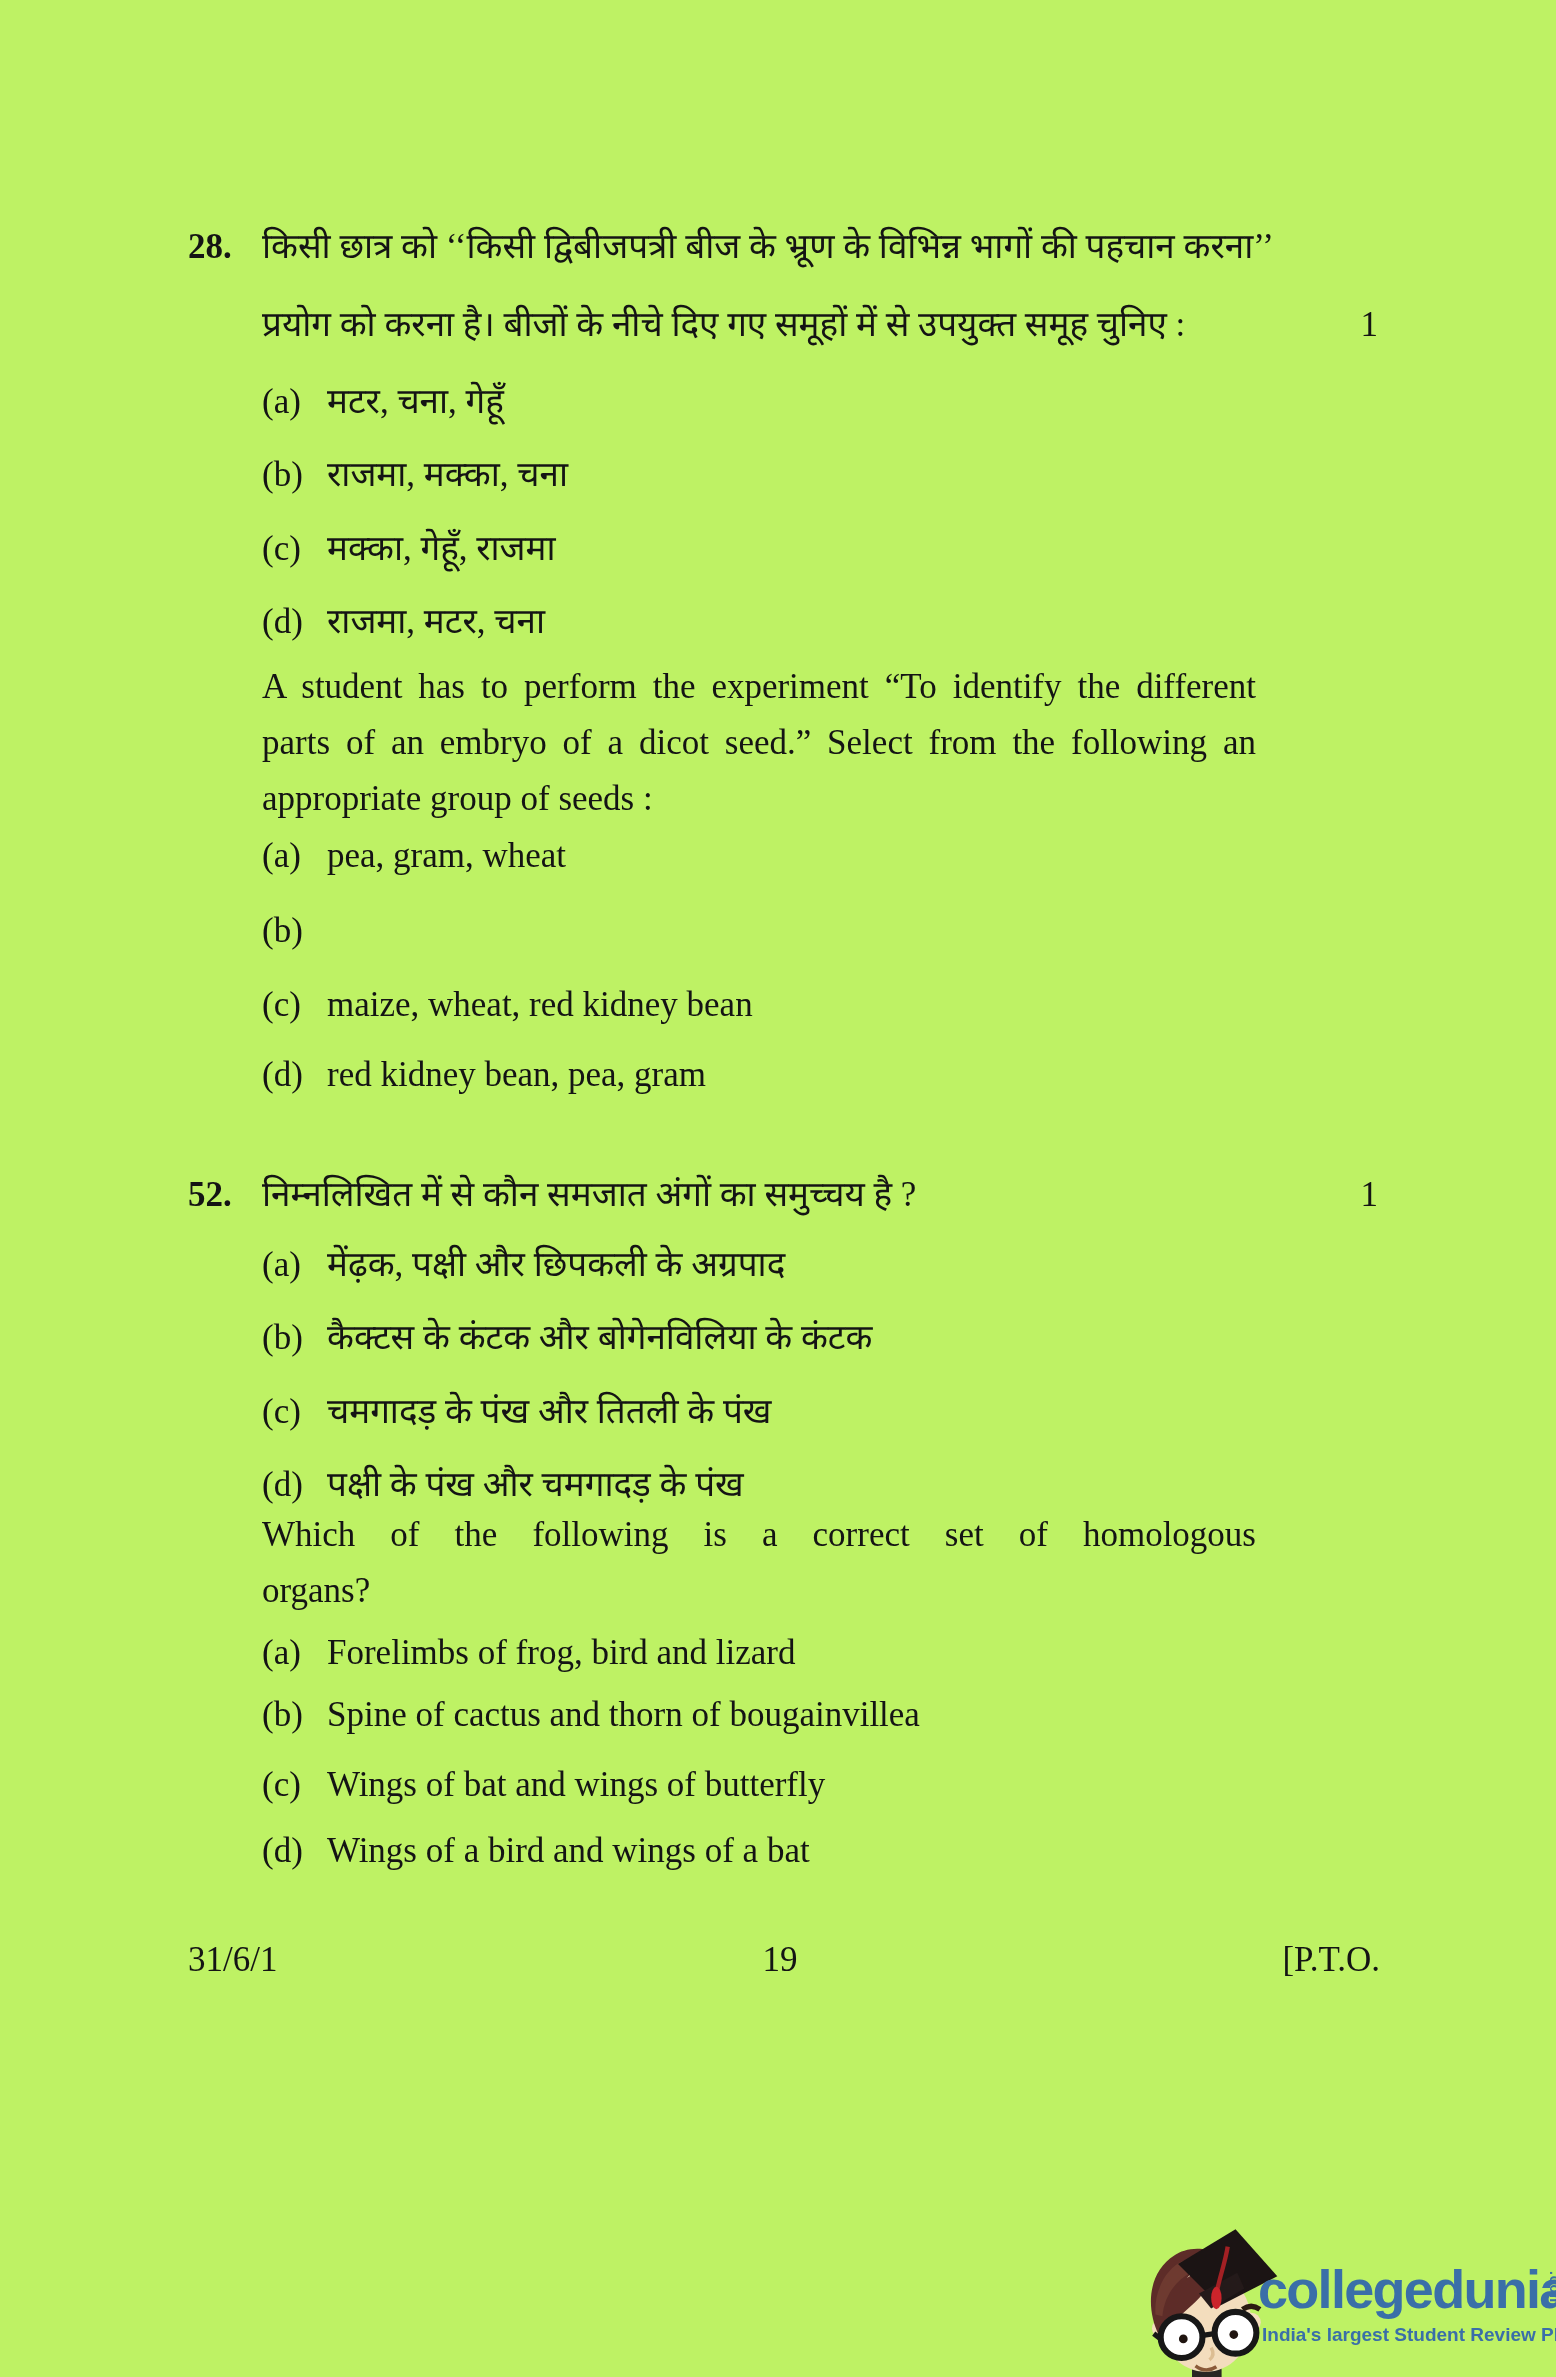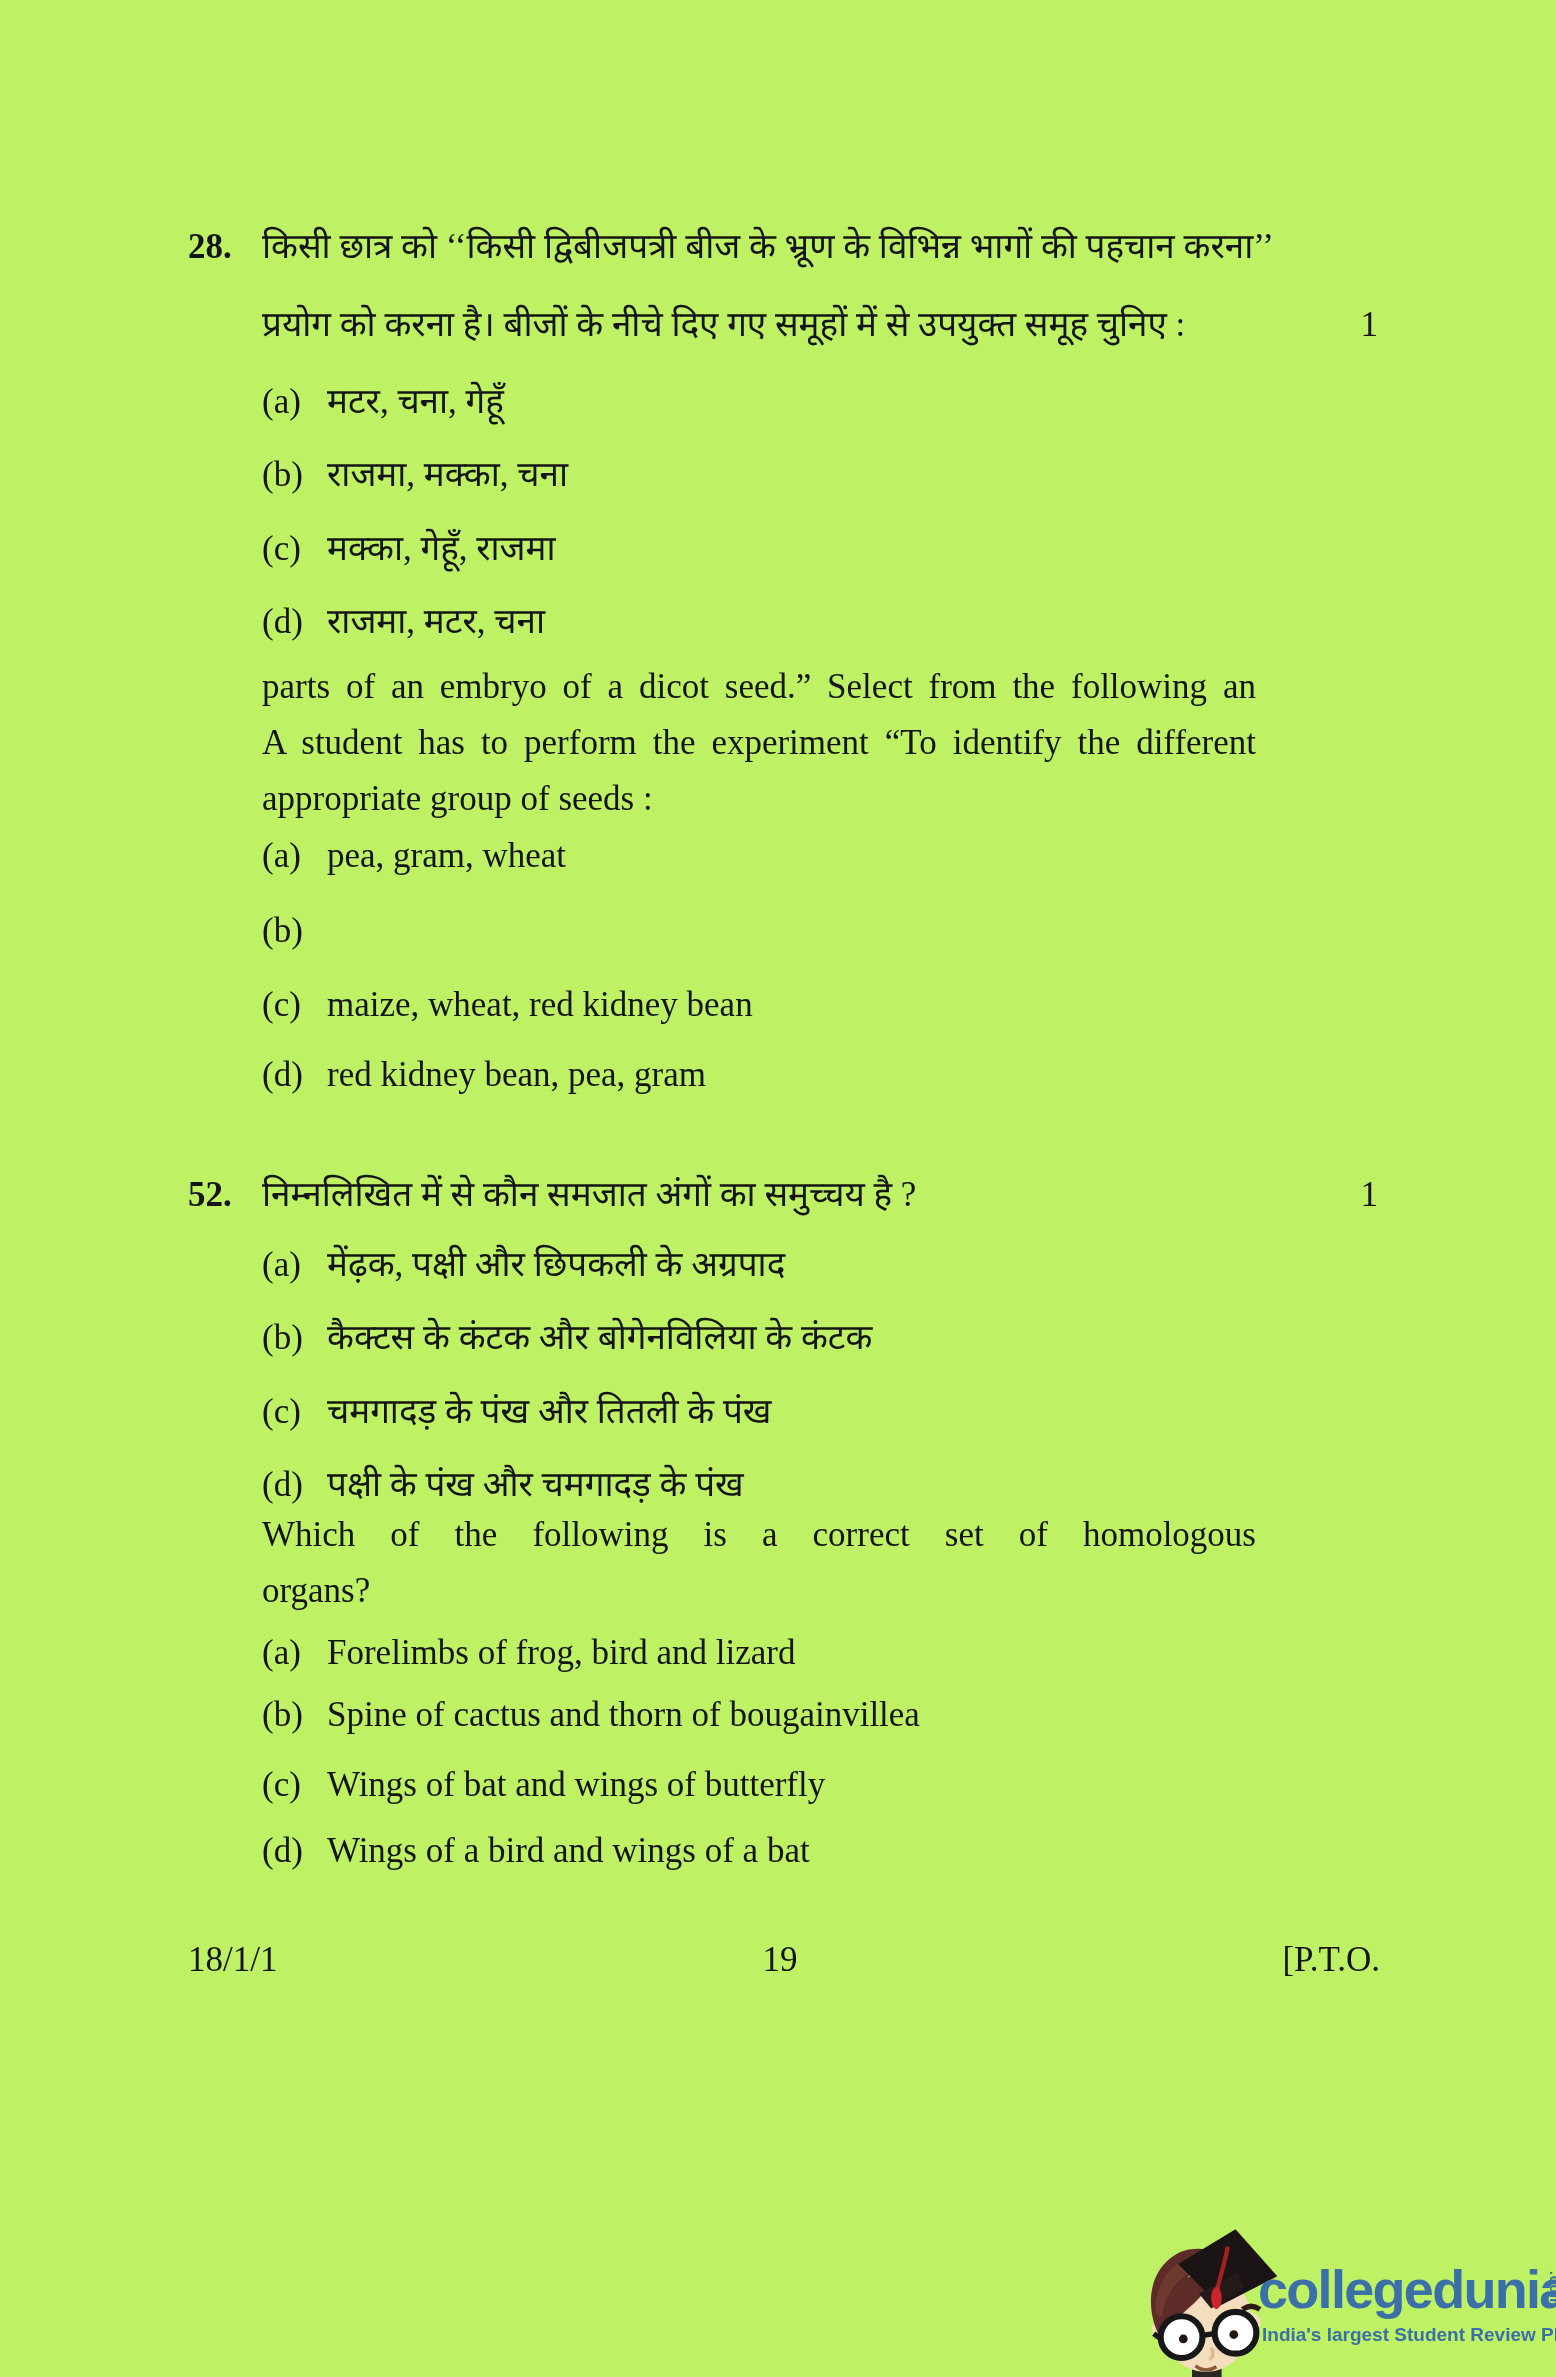--- a/index.html
+++ b/index.html
@@ -77,22 +77,22 @@
       <div class="lbl">(c)</div>
       <div class="txt">मक्का, गेहूँ, राजमा</div>
     </div>
     <div class="row" style="margin-top:29px">
       <div class="gutter empty"></div>
       <div class="lbl">(d)</div>
       <div class="txt">राजमा, मटर, चना</div>
     </div>
 
     <div class="para" style="margin-top:15px">
+      <div class="jline">A student has to perform the experiment “To identify the different</div>
       <div class="jline">parts of an embryo of a dicot seed.” Select from the following an</div>
-      <div class="jline">A student has to perform the experiment “To identify the different</div>
       <div>appropriate group of seeds :</div>
     </div>
 
     <div class="row" style="margin-top:7px">
       <div class="gutter empty"></div>
       <div class="lbl">(a)</div>
       <div class="txt">pea, gram, wheat</div>
     </div>
     <div class="row" style="margin-top:30.5px">
       <div class="gutter empty"></div>
@@ -159,21 +159,21 @@
       <div class="txt">Wings of bat and wings of butterfly</div>
     </div>
     <div class="row" style="margin-top:22px">
       <div class="gutter empty"></div>
       <div class="lbl">(d)</div>
       <div class="txt">Wings of a bird and wings of a bat</div>
     </div>
   </div>
 
   <div class="footer">
-    <span>18/1/1</span>
+    <span>31/6/1</span>
     <span>19</span>
     <span>[P.T.O.</span>
   </div>
 
   <div class="logo">
     <svg class="mascot" viewBox="0 0 175 185">
 
       <rect x="72" y="160" width="34" height="25" rx="8" fill="#2a2623"></rect>
 
       <circle cx="37" cy="120" r="11" fill="#f3ddbd"></circle>

